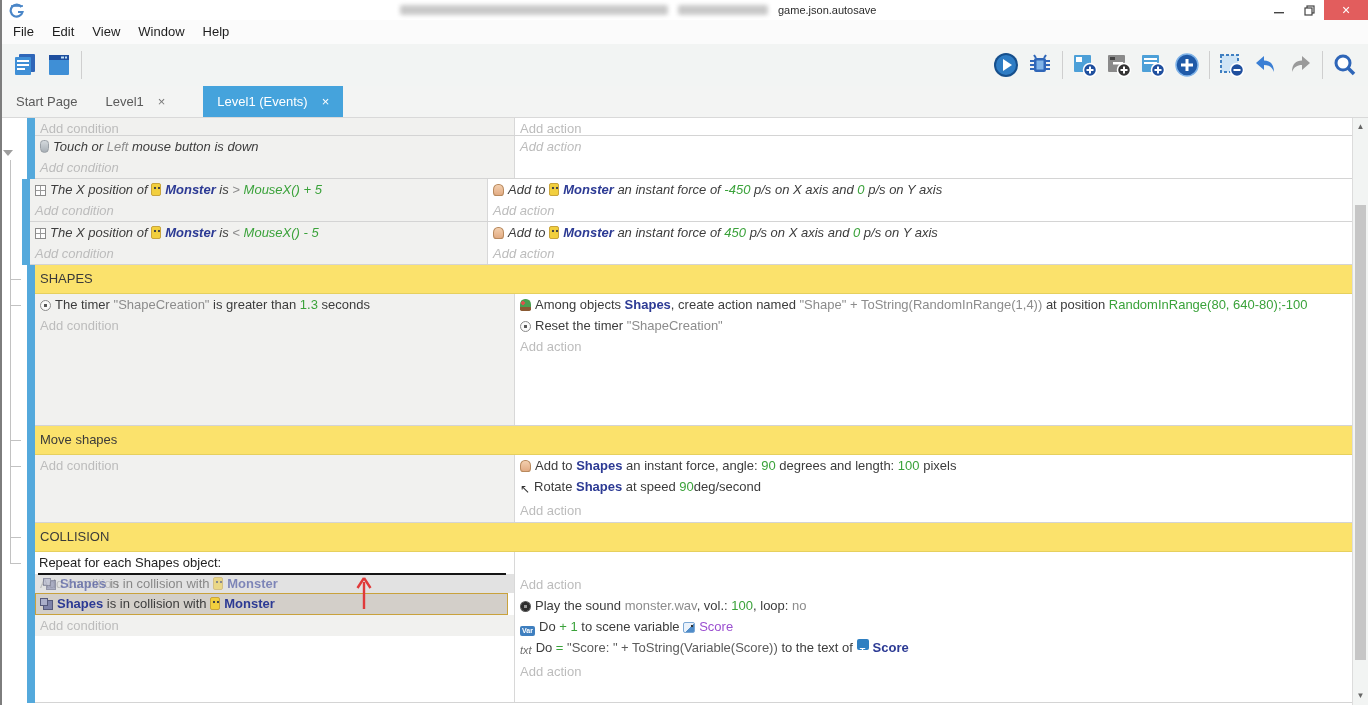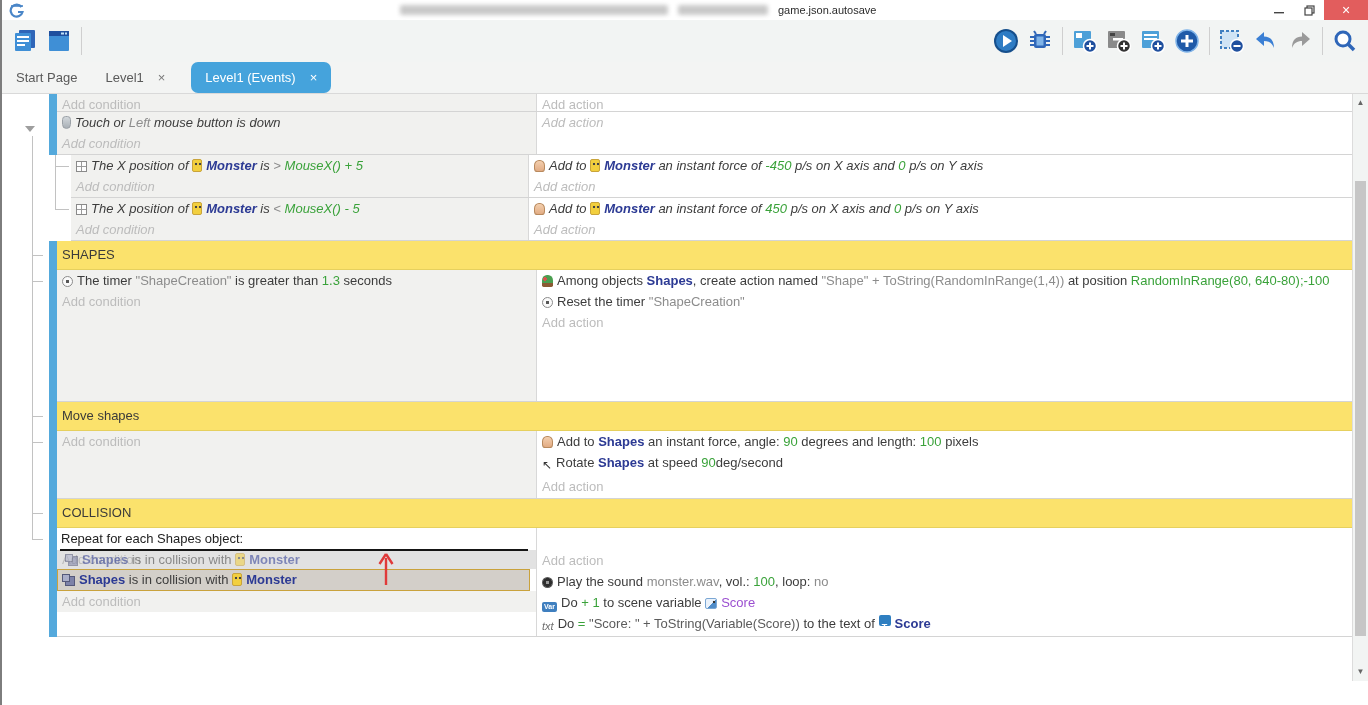--- a/index.html
+++ b/index.html
@@ -25,41 +25,41 @@
   
   .toolbar { height:42px; background:#f2f4f3; display:flex; align-items:center; padding:0 6px; }
   .tbtn { width:34px; height:34px; display:flex; align-items:center; justify-content:center; }
   .tsep { width:1px; height:28px; background:#cfcfcf; margin:0 5px; }
   .tb-right { margin-left:auto; display:flex; align-items:center; }
 
   
   .tabbar { height:32px; background:#f3f4f3; display:flex; align-items:stretch; border-bottom:1px solid #d9d9d9; }
   .tab { display:flex; align-items:center; padding:0 14px; font-size:13px; color:#5a5a5a; }
   .tab .x { margin-left:14px; color:#787878; font-size:13px; }
-  .tab.active { background:#45a3dc; color:#fff; margin-left:12px;border-radius:7px; }
+  .tab.active { background:#45a3dc; color:#fff; margin-left:24px; }
   .tab.active .x { color:#fff; }
 
   
-  .events-wrap { height:587px; display:flex;margin-left:22px; }
+  .events-wrap { height:587px; display:flex; }
   .sheet { flex:1; position:relative; background:#fff; overflow:hidden; }
 
   
   .dec { position:absolute; background:#c2c2c2; }
   .expander { position:absolute; left:1px; top:32px; width:0; height:0;
     border-left:5px solid transparent; border-right:5px solid transparent; border-top:6px solid #9e9e9e; }
 
   .ev { display:flex; position:relative; }
-  .lvl0 { padding-left:25px; } .lvl1 { padding-left:47px;flex-direction:column; }
+  .lvl0 { padding-left:25px; } .lvl1 { padding-left:20px; }
   .bar { width:8px; background:#54a9dc; flex:none; }
   .box { flex:1; display:flex; border-bottom:1px solid #d4d4d4; min-width:0; }
   .cond { width:479px; flex:none; background:#f1f1ef; }
   .lvl1 .cond { width:457px; }
   .act { flex:1; background:#fff; border-left:1px solid #d8d8d8; min-width:0; }
   .crow,.arow { padding-left:5px; line-height:21px; min-height:21px; font-size:13px; color:#3c3c3c; }
-  .h18 { height:18px; overflow:hidden; } .h43 { height:43px;font-style:italic; } .h132 { height:132px; } .h68 { height:68px; } .h151 { height:109px; overflow:hidden; }
+  .h18 { height:18px; overflow:hidden; } .h43 { height:43px;font-style:italic; } .h132 { height:132px; } .h68 { height:68px; } .h151 { height:151px; overflow:hidden; }
   .banner { flex:1; background:#fbe26c; line-height:28px; height:29px; padding-left:5px; font-size:13px; color:#3a3a3a; border-bottom:1px solid #e6d05e; }
 
   .sg.p { color:#3c3c3c; } .sg.o { color:#2c3a94; font-weight:bold; }
   .sg.g { color:#3aa23a; } .sg.s { color:#8c8c8c; } .sg.sd { color:#5b5b5b; }
   .sg.v { color:#9b4fd0; } .sg.ph { color:#bcbcbc; }
 
   
   .ic { display:inline-block; vertical-align:-2px; margin-right:4px; }
   .i-mouse { width:9px; height:13px; border:1px solid #9aa0a6; border-radius:4px 4px 5px 5px; background:linear-gradient(#d3d8dc,#a8afb5); }
   .i-position { width:11px; height:11px; border:1px solid #8a8a8a;
@@ -129,20 +129,27 @@
           <rect x="3" y="1" width="7" height="7" fill="none" stroke="#444" stroke-width="1.2"></rect>
           <rect x="1" y="3" width="7" height="7" fill="#fff" stroke="#444" stroke-width="1.2"></rect>
         </svg>
       </div>
       <div class="wbtn close">
           <span>×</span>
         </div>
     </div>
   </div>
 
+  <div class="menubar">
+    <div class="menu-item">File</div>
+    <div class="menu-item">Edit</div>
+    <div class="menu-item">View</div>
+    <div class="menu-item">Window</div>
+    <div class="menu-item">Help</div>
+  </div>
 
   <div class="toolbar">
     <div class="tbtn">
       <svg width="28" height="28">
         <rect x="8" y="3" width="16" height="18" rx="1" fill="#2f66b8"></rect>
         <rect x="4" y="6" width="16" height="18" rx="1" fill="#3f8fd6"></rect>
         <rect x="6" y="9" width="12" height="2" fill="#fff"></rect>
           <rect x="6" y="13" width="12" height="2" fill="#fff"></rect>
         <rect x="6" y="17" width="8" height="2" fill="#fff"></rect>
       </svg>

